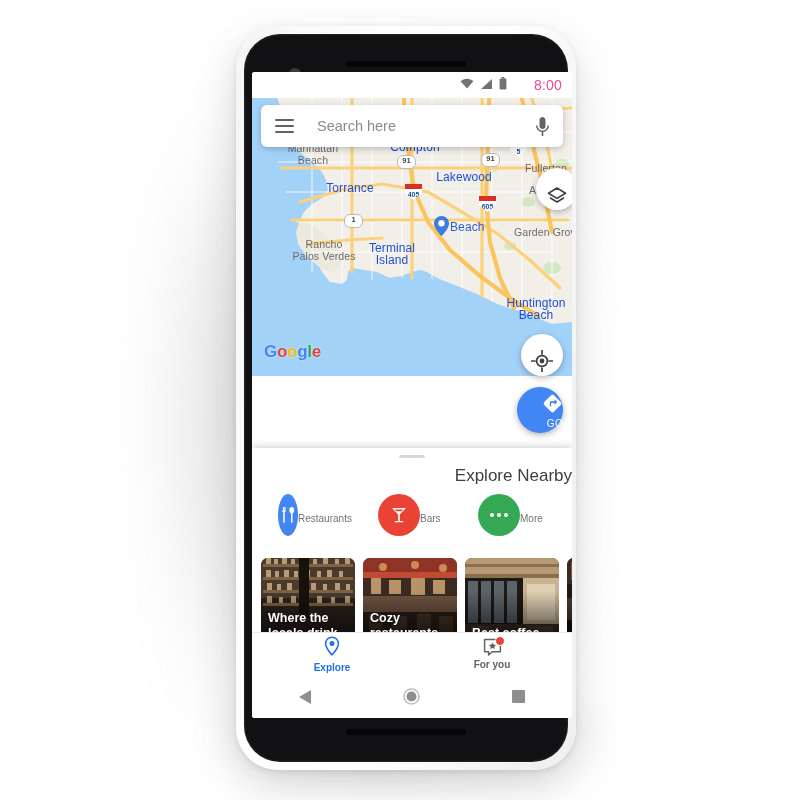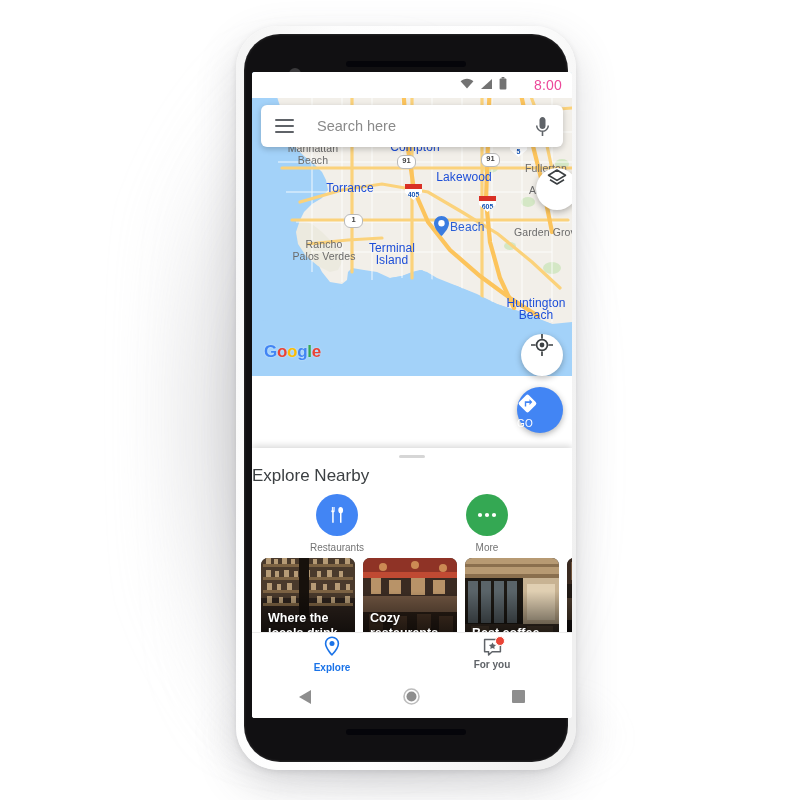--- a/index.html
+++ b/index.html
@@ -97,21 +97,21 @@
     box-shadow:0 2px 6px rgba(0,0,0,.22);
     display:flex;align-items:center;gap:16px;
   }
   #searchbar .ph{
     flex:1;font-size:14.5px;color:#8a8a8a;margin-left:7px;
   }
 
   
   .fab{
     position:absolute;border-radius:50%;display:flex;
-    align-items:flex-start;justify-content:center;z-index:25;
+    align-items:flex-end;justify-content:center;z-index:25;
   }
   #layers-fab{right:-6px;top:96px;width:42px;height:42px;background:#fff;
     box-shadow:0 2px 6px rgba(0,0,0,.28);}
   #locate-fab{right:9px;top:262px;width:42px;height:42px;background:#fff;
     box-shadow:0 2px 6px rgba(0,0,0,.28);}
   #go-fab{right:9px;top:315px;width:46px;height:46px;background:#4285f4;
     box-shadow:0 2px 6px rgba(0,0,0,.30);flex-direction:column;}
   #go-fab .gotxt{color:#fff;font-size:10px;line-height:9px;margin-top:1px;letter-spacing:.3px;}
 
   
@@ -129,30 +129,30 @@
   #sheet{
     position:absolute;left:0;top:376px;width:100%;height:270px;
     background:#fff;z-index:35;
     box-shadow:0 -2px 7px rgba(0,0,0,.16);
   }
   #grabber{
     position:absolute;left:50%;transform:translateX(-50%);top:7px;
     width:26px;height:3px;border-radius:2px;background:#d6d6d6;
   }
   #sheet-title{
-    position:absolute;top:18px;width:100%;text-align:left;
+    position:absolute;top:18px;width:100%;text-align:right;
     font-size:17px;color:#3c4043;
   }
 
   
   #cats{
     position:absolute;top:46px;left:0;width:100%;
     display:flex;justify-content:space-around;padding:0 10px;box-sizing:border-box;
   }
-  .cat{display:flex;flex-direction:column;align-items:center;width:68px;justify-content:center;}
+  .cat{display:flex;flex-direction:row;align-items:center;width:68px;}
   .cat .circ{
     width:42px;height:42px;border-radius:50%;
     display:flex;align-items:center;justify-content:center;
   }
   .cat .lbl{margin-top:6px;font-size:10px;color:#737373;}
 
   
   #cards{
     position:absolute;top:110px;left:9px;width:311px;height:89px;
     display:flex;gap:8px;overflow:hidden;
@@ -376,20 +376,30 @@
                 <g fill="#fff">
                   <path d="M4.3 2v4.2c0 .6.4 1 .9 1v10.6h1.5V7.2c.5 0 .9-.4.9-1V2H6.4v3.4h-.5V2H4.9v3.4h-.6z"></path>
                   <path d="M6.1 2H5V7h1.1z" opacity="0"></path>
                   <path d="M13.6 2c-1.4 0-2.3 1.3-2.3 3.2 0 1.6.7 2.8 1.7 3.1v9.5h1.5V8.3c1-.3 1.6-1.5 1.6-3.1C16.1 3.3 15.1 2 13.6 2z"></path>
                 </g>
               </svg>
           </div>
           <div class="lbl">Restaurants</div>
         </div>
 
+        <div class="cat">
+          <div class="circ" style="background:#ea4335">
+            <svg width="20" height="20" viewBox="0 0 20 20">
+                <g fill="#fff">
+                  <path d="M3 3h14l-6.2 6.6v6.3h3.4v1.4H5.8v-1.4h3.4V9.6zm2.7 1.6 1.6 1.7h5.4l1.6-1.7z"></path>
+                </g>
+              </svg>
+          </div>
+          <div class="lbl">Bars</div>
+        </div>
 
 
         <div class="cat">
           <div class="circ" style="background:#34a853">
             <svg width="22" height="8" viewBox="0 0 22 8">
                 <g fill="#fff">
                   <circle cx="4" cy="4" r="2.1"></circle>
                   <circle cx="11" cy="4" r="2.1"></circle>
                   <circle cx="18" cy="4" r="2.1"></circle>
                 </g>

